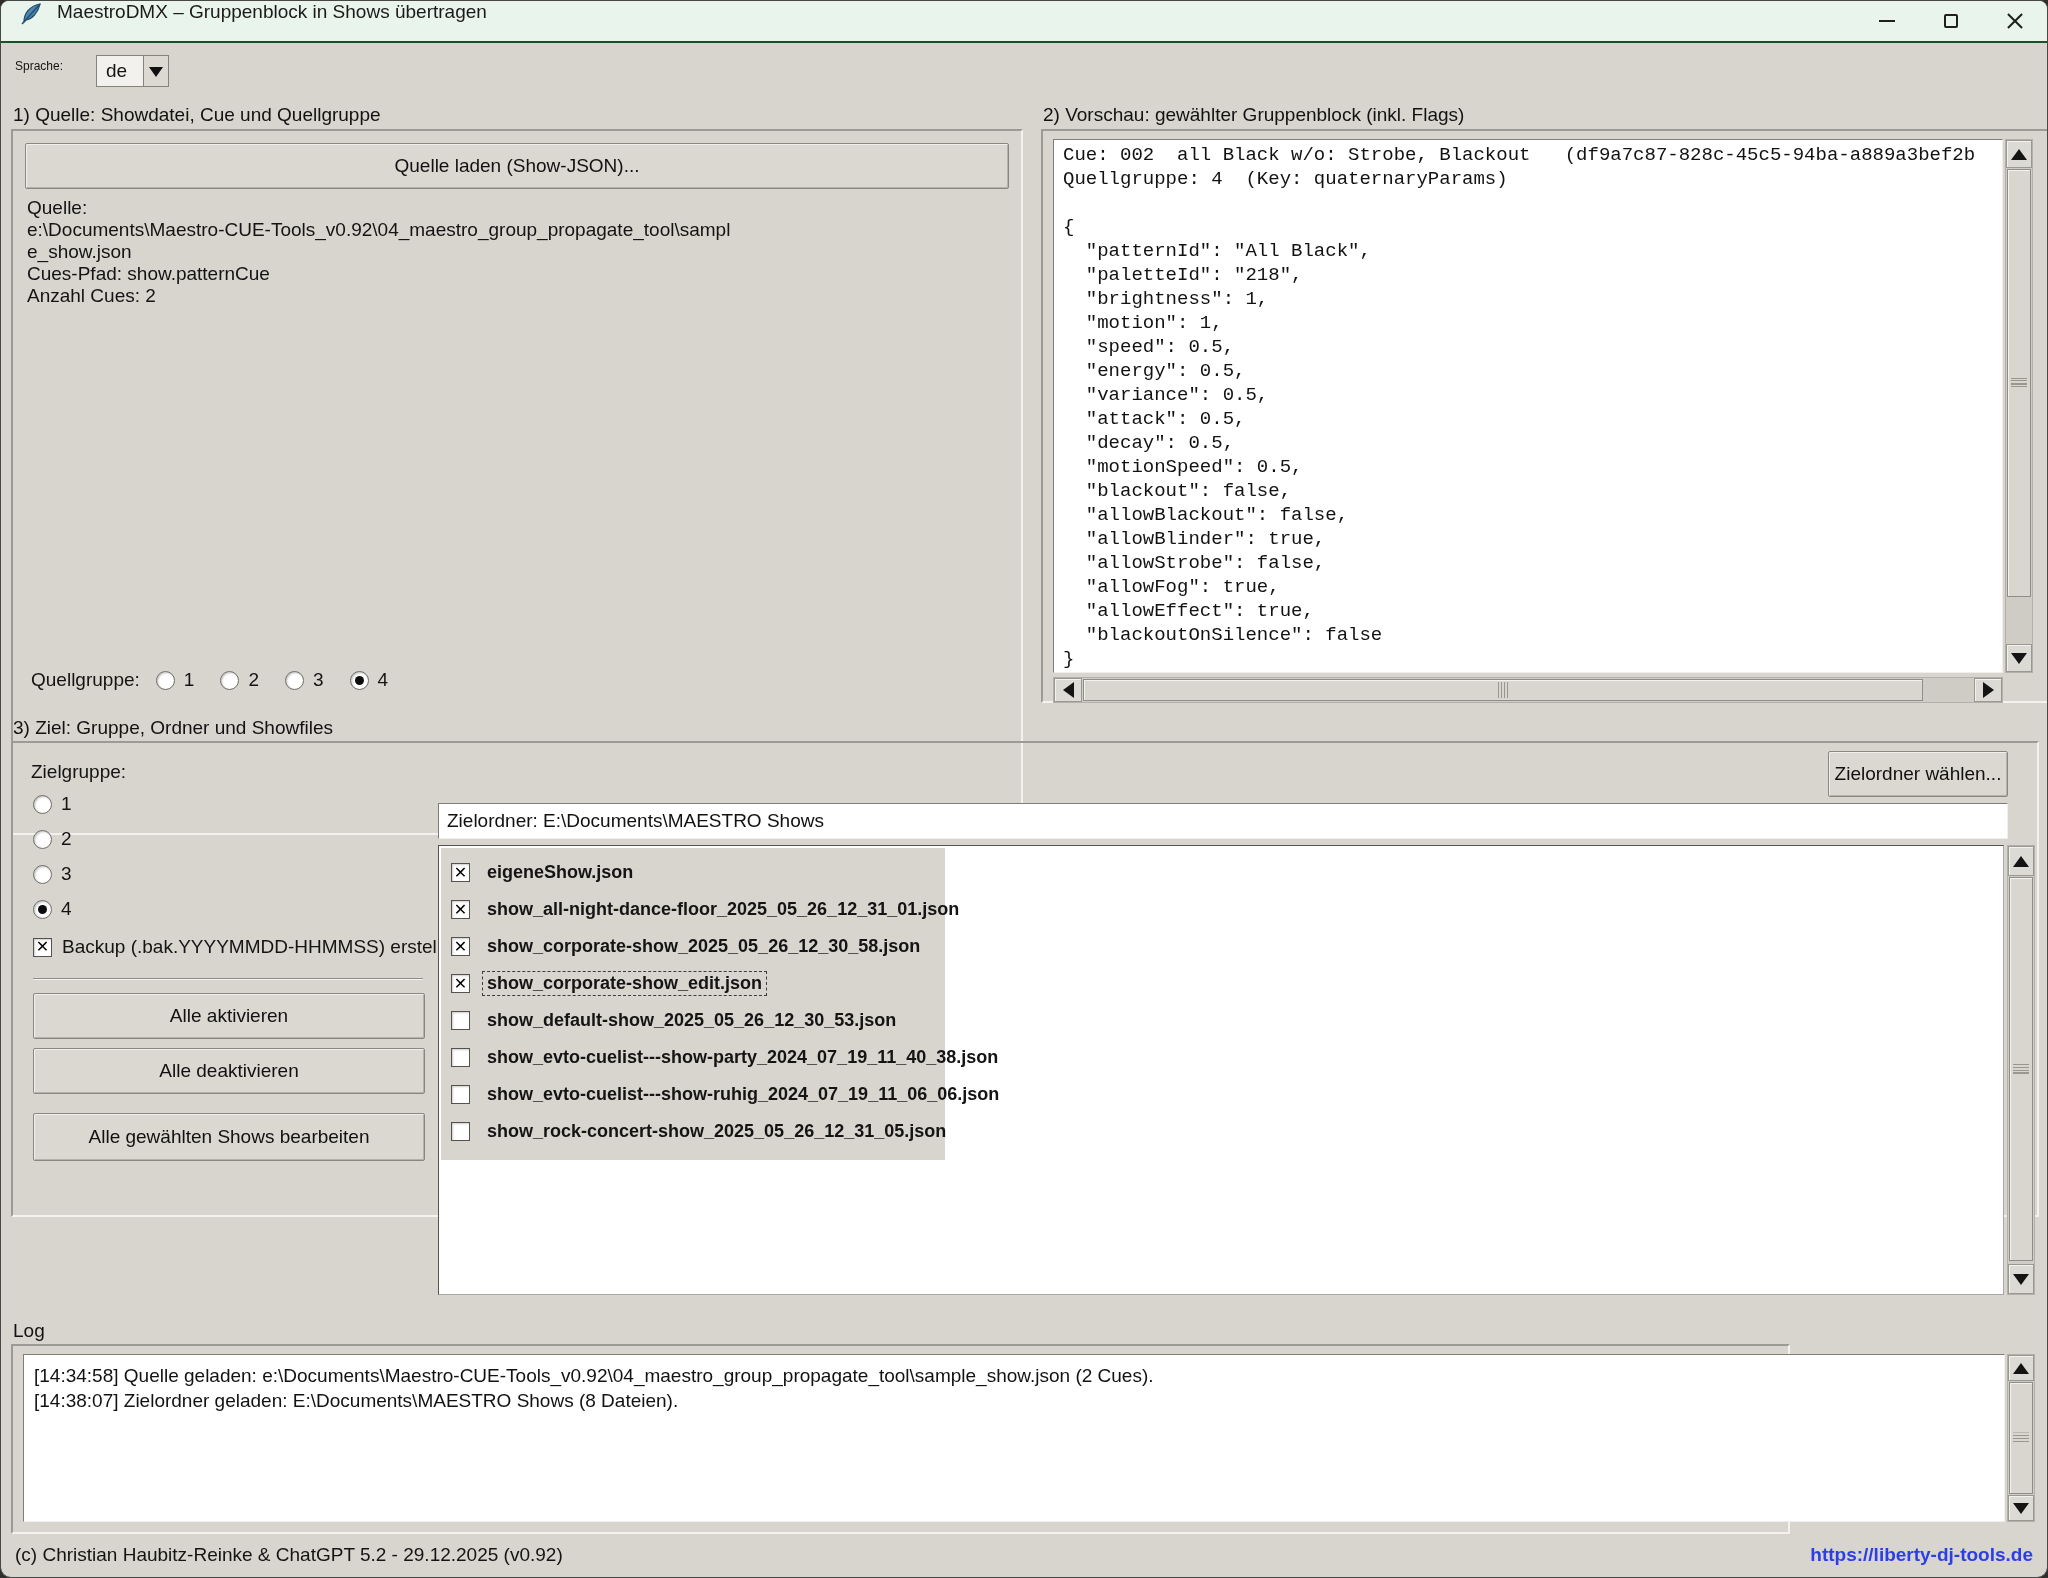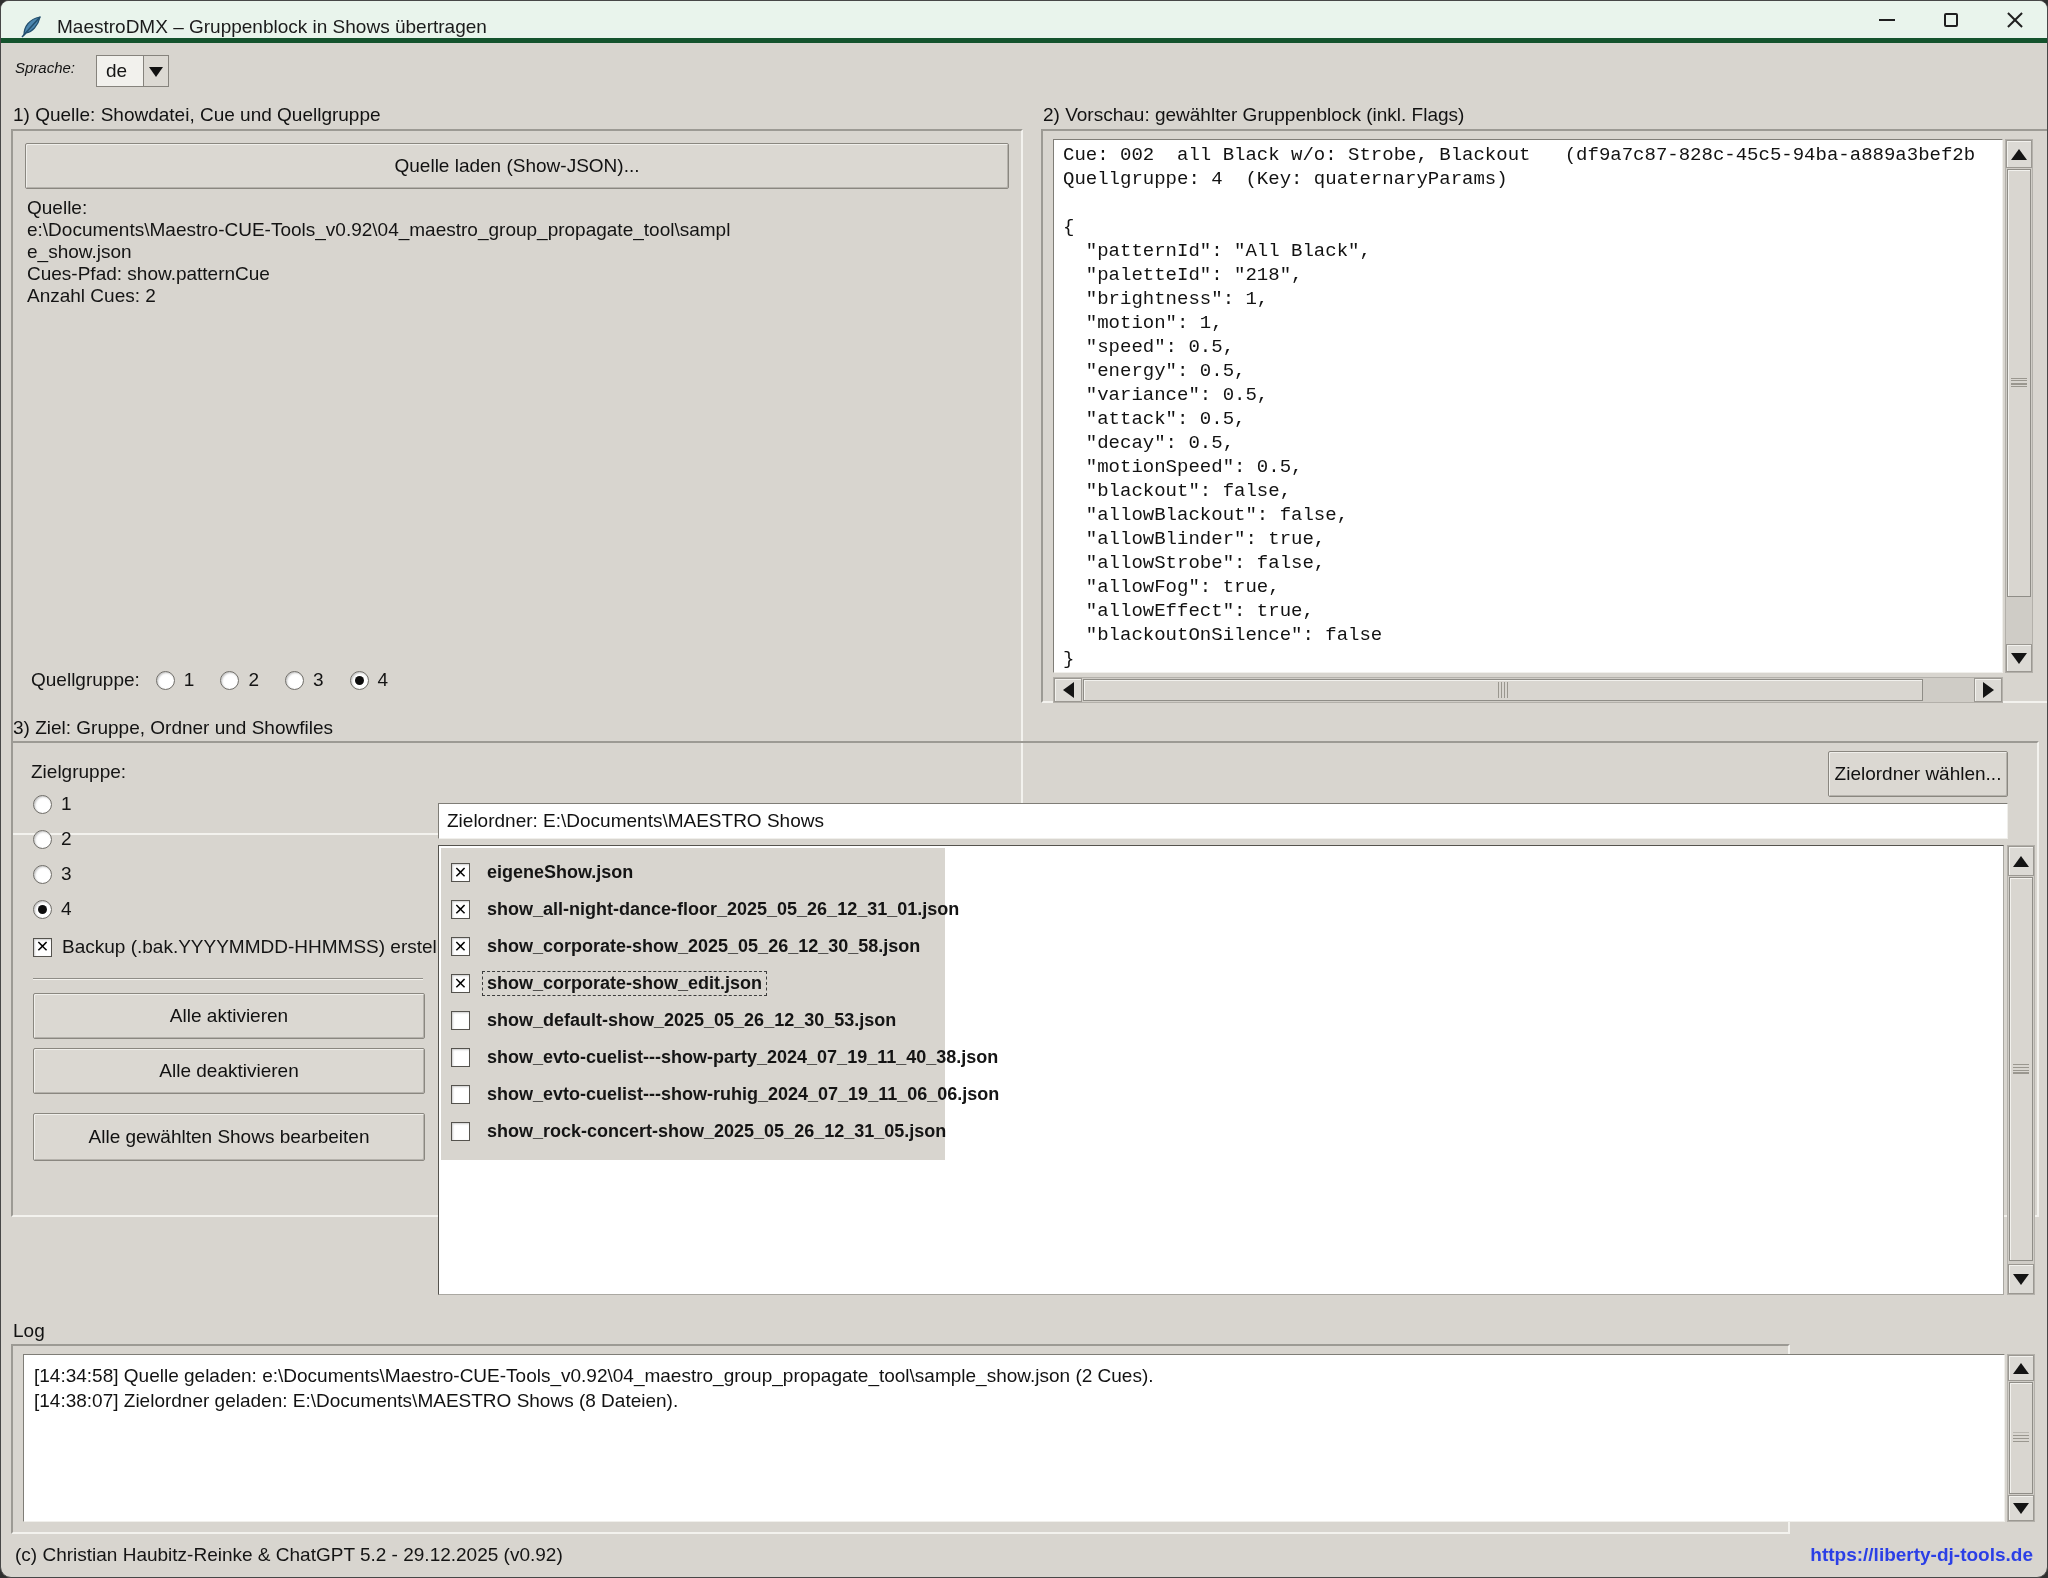--- a/index.html
+++ b/index.html
@@ -14,22 +14,22 @@
     position:absolute; inset:0;
     background:var(--window_bg,#d8d5cf);
     border:1px solid #474747;
     border-radius:9px 9px 11px 11px;
     overflow:hidden;
   }
   
   .titlebar {
     position:absolute; left:0; top:0; right:0; height:42px;
     background:var(--titlebar,#e9f4ec);
-    display:flex; align-items:flex-end;
-    border-bottom:5px solid #14532d;
+    display:flex; align-items:flex-start;
+    border-bottom:2px solid #14532d;
   }
   .app-icon { margin-left:18px; width:24px; height:24px; flex:0 0 auto; }
   .window-title { margin-left:14px; font-size:19px; color:#1b1b1b; white-space:nowrap; }
   .win-controls { margin-left:auto; display:flex; height:100%; }
   .win-btn { width:64px; height:100%; display:flex; align-items:center; justify-content:center; }
   .gl-min { width:16px; border-top:2px solid #1f1f1f; }
   .gl-max { width:14px; height:14px; border:2px solid #1f1f1f; border-radius:2px; }
   .gl-close { position:relative; width:18px; height:18px; }
   .gl-close::before,.gl-close::after {
     content:''; position:absolute; left:-1px; top:8px; width:20px; border-top:2px solid #1f1f1f;
@@ -122,21 +122,21 @@
     width:16px; height:11px;
     background:repeating-linear-gradient(to bottom,#9a978f 0 1px,transparent 1px 3px);
   }
   .sb-thumb.h::after {
     content:''; position:absolute; left:50%; top:50%; transform:translate(-50%,-50%);
     width:11px; height:16px;
     background:repeating-linear-gradient(to right,#9a978f 0 1px,transparent 1px 3px);
   }
 
   
-  .lang-label { position:absolute; left:14px; top:58px; font-size:15px;font-style:italic; }
+  .lang-label { position:absolute; left:14px; top:58px; font-size:12px; }
   .combo {
     position:absolute; left:95px; top:54px; width:73px; height:32px;
     background:#f2f1ed; border:1px solid #86837d; display:flex;
   }
   .combo-text { flex:1; font-size:19px; padding:4px 0 0 9px; }
   .combo-arrow { width:25px; border-left:1px solid #86837d; background:#dcd9d3; position:relative; }
   .combo-arrow::after {
     content:''; position:absolute; left:5px; top:11px; width:0; height:0;
     border-left:7px solid transparent; border-right:7px solid transparent; border-top:10px solid #111;
   }

